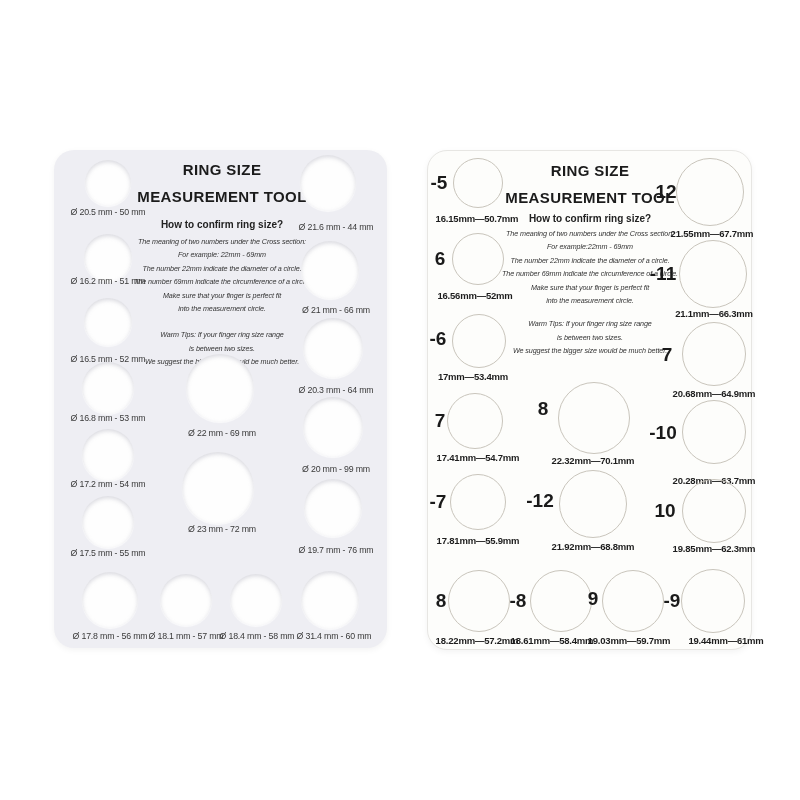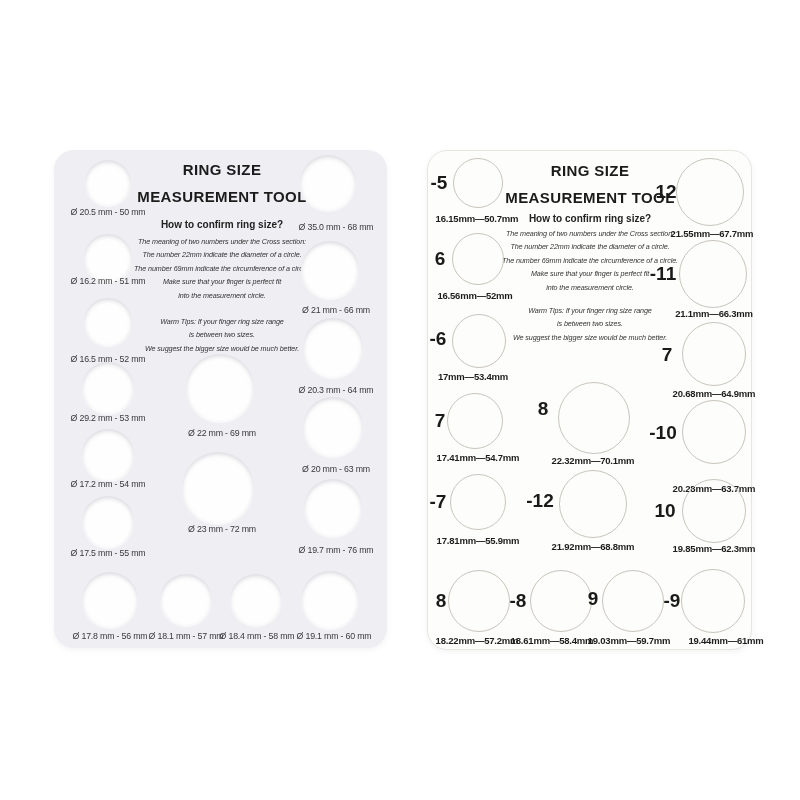--- a/index.html
+++ b/index.html
@@ -37,75 +37,77 @@
 
 <div id="stage">
 
   <section class="card card-left">
     <div class="header">
       <div class="title-line">RING SIZE</div>
       <div class="title-line">MEASUREMENT TOOL</div>
       <div class="subtitle">How to confirm ring size?</div>
       <div class="instr">
         <div>The meaning of two numbers under the Cross section:</div>
+        <div>For example:  22mm - 69mm</div>
         <div>The number 22mm indicate the diameter of a circle.</div>
         <div>The number 69mm indicate the circumference of a circle.</div>
         <div>Make sure that your finger is perfect fit</div>
         <div>into the measurement circle.</div>
       </div>
       <div class="tips">
         <div>Warm Tips: If your finger ring size range</div>
         <div>is between two sizes.</div>
         <div>We suggest the bigger size would be much better.</div>
       </div>
     </div>
 
     <div class="lcircle" style="left:31px;top:10px;width:46px;height:46px"></div>
     <div class="llabel" style="left:54px;top:57px">Ø 20.5 mm - 50 mm</div>
     <div class="lcircle" style="left:30px;top:84px;width:48px;height:48px"></div>
     <div class="llabel" style="left:54px;top:126px">Ø 16.2 mm - 51 mm</div>
     <div class="lcircle" style="left:30px;top:148px;width:48px;height:48px"></div>
     <div class="llabel" style="left:54px;top:204px">Ø 16.5 mm - 52 mm</div>
     <div class="lcircle" style="left:28px;top:212px;width:52px;height:52px"></div>
-    <div class="llabel" style="left:54px;top:263px">Ø 29.2 mm - 53 mm</div>
+    <div class="llabel" style="left:54px;top:263px">Ø 16.8 mm - 53 mm</div>
     <div class="lcircle" style="left:28px;top:279px;width:52px;height:52px"></div>
     <div class="llabel" style="left:54px;top:329px">Ø 17.2 mm - 54 mm</div>
     <div class="lcircle" style="left:28px;top:346px;width:52px;height:52px"></div>
     <div class="llabel" style="left:54px;top:398px">Ø 17.5 mm - 55 mm</div>
     <div class="lcircle" style="left:132px;top:204px;width:68px;height:68px"></div>
     <div class="llabel" style="left:168px;top:278px">Ø 22 mm - 69 mm</div>
     <div class="lcircle" style="left:128px;top:302px;width:72px;height:72px"></div>
     <div class="llabel" style="left:168px;top:374px">Ø 23 mm - 72 mm</div>
     <div class="lcircle" style="left:246px;top:5px;width:56px;height:56px"></div>
-    <div class="llabel" style="left:282px;top:72px">Ø 35.0 mm - 68 mm</div>
+    <div class="llabel" style="left:282px;top:72px">Ø 21.6 mm - 44 mm</div>
     <div class="lcircle" style="left:247px;top:91px;width:58px;height:58px"></div>
     <div class="llabel" style="left:282px;top:155px">Ø 21 mm - 66 mm</div>
     <div class="lcircle" style="left:249px;top:168px;width:60px;height:60px"></div>
     <div class="llabel" style="left:282px;top:235px">Ø 20.3 mm - 64 mm</div>
     <div class="lcircle" style="left:249px;top:247px;width:60px;height:60px"></div>
-    <div class="llabel" style="left:282px;top:314px">Ø 20 mm - 63 mm</div>
+    <div class="llabel" style="left:282px;top:314px">Ø 20 mm - 99 mm</div>
     <div class="lcircle" style="left:250px;top:329px;width:58px;height:58px"></div>
     <div class="llabel" style="left:282px;top:395px">Ø 19.7 mm - 76 mm</div>
     <div class="lcircle" style="left:28px;top:422px;width:56px;height:56px"></div>
     <div class="llabel" style="left:56px;top:481px">Ø 17.8 mm - 56 mm</div>
     <div class="lcircle" style="left:106px;top:424px;width:52px;height:52px"></div>
     <div class="llabel" style="left:132px;top:481px">Ø 18.1 mm - 57 mm</div>
     <div class="lcircle" style="left:176px;top:424px;width:52px;height:52px"></div>
     <div class="llabel" style="left:203px;top:481px">Ø 18.4 mm - 58 mm</div>
     <div class="lcircle" style="left:247px;top:421px;width:58px;height:58px"></div>
-    <div class="llabel" style="left:280px;top:481px">Ø 19.1 mm - 60 mm</div>
+    <div class="llabel" style="left:280px;top:481px">Ø 31.4 mm - 60 mm</div>
   </section>
 
   <section class="card card-right">
     <div class="header">
       <div class="title-line">RING SIZE</div>
       <div class="title-line">MEASUREMENT TOOL</div>
       <div class="subtitle">How to confirm ring size?</div>
       <div class="instr">
         <div>The meaning of two numbers under the Cross section:</div>
+        <div>For example:22mm - 69mm</div>
         <div>The number 22mm indicate the diameter of a circle.</div>
         <div>The number 69mm indicate the circumference of a circle.</div>
         <div>Make sure that your finger is perfect fit</div>
         <div>into the measurement circle.</div>
       </div>
       <div class="tips">
         <div>Warm Tips: If your finger ring size range</div>
         <div>is between two sizes.</div>
         <div>We suggest the bigger size would be much better.</div>
       </div>
@@ -158,21 +160,21 @@
     <div class="rcircle" style="left:251px;top:89px;width:68px;height:68px"></div>
     <div class="rnum" style="left:235px;top:123px">-11</div>
     <div class="rlabel" style="left:286px;top:157px">21.1mm—66.3mm</div>
 
     <div class="rcircle" style="left:254px;top:171px;width:64px;height:64px"></div>
     <div class="rnum" style="left:239px;top:204px">7</div>
     <div class="rlabel" style="left:286px;top:237px">20.68mm—64.9mm</div>
 
     <div class="rcircle" style="left:254px;top:249px;width:64px;height:64px"></div>
     <div class="rnum" style="left:235px;top:282px">-10</div>
-    <div class="rlabel" style="left:286px;top:332px">20.28mm—63.7mm</div>
+    <div class="rlabel" style="left:286px;top:324px">20.28mm—63.7mm</div>
 
     <div class="rcircle" style="left:254px;top:328px;width:64px;height:64px"></div>
     <div class="rnum" style="left:237px;top:360px">10</div>
     <div class="rlabel" style="left:286px;top:392px">19.85mm—62.3mm</div>
 
     <div class="rcircle" style="left:253px;top:418px;width:64px;height:64px"></div>
     <div class="rnum" style="left:244px;top:450px">-9</div>
     <div class="rlabel" style="left:298px;top:484px">19.44mm—61mm</div>
   </section>
 

